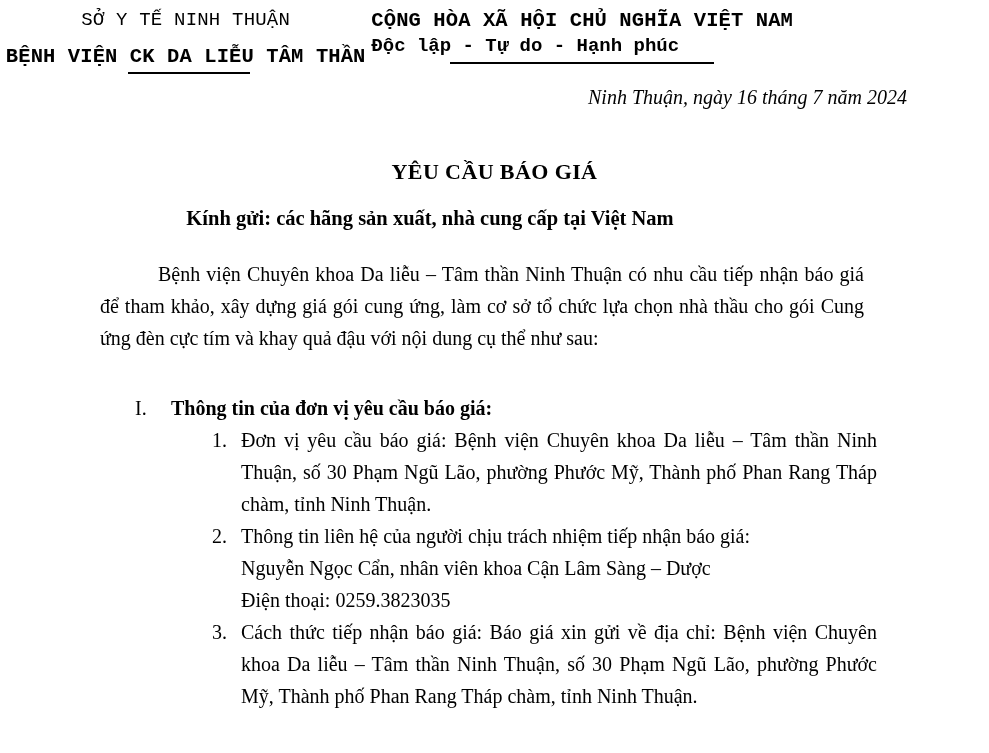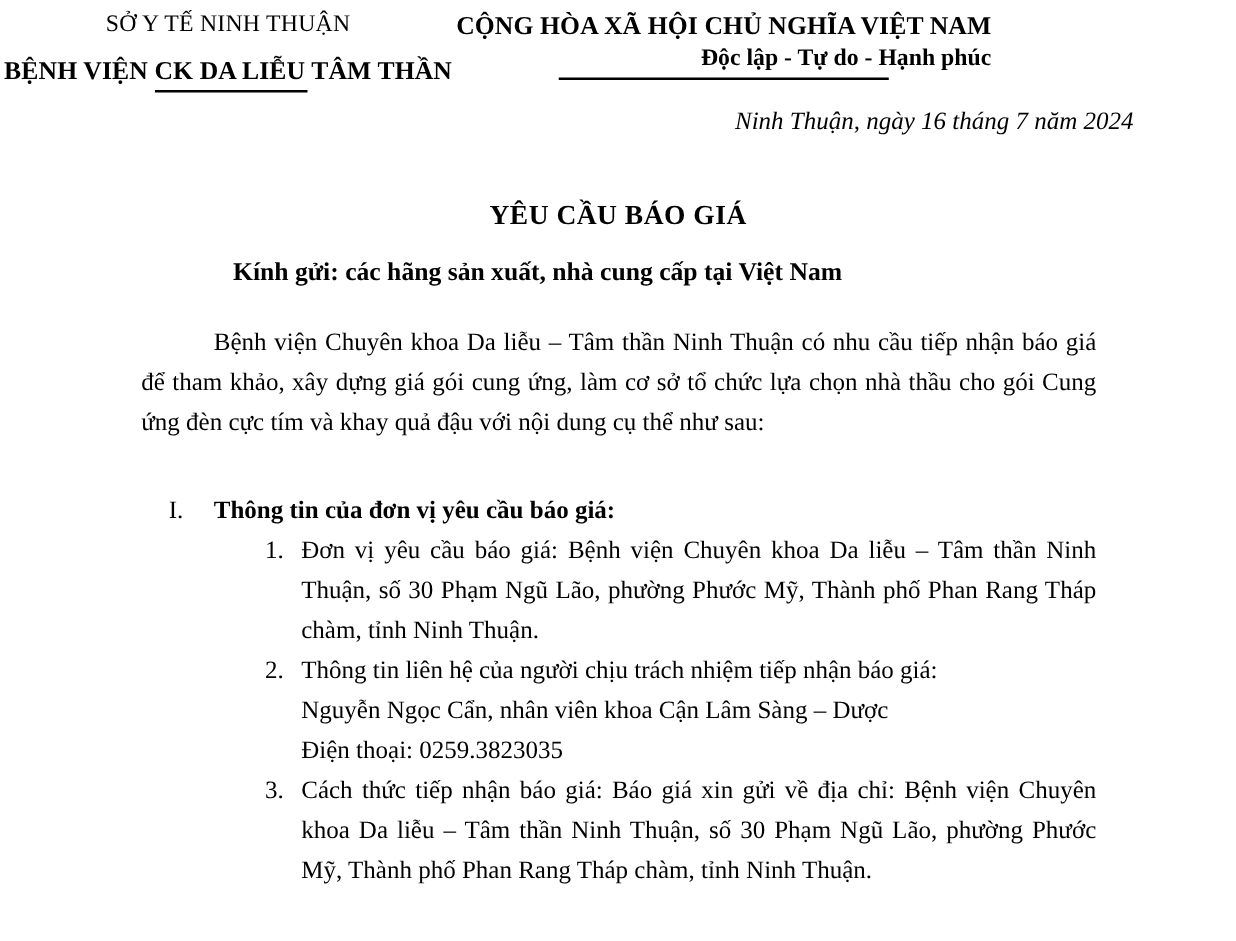--- a/index.html
+++ b/index.html
@@ -22,28 +22,29 @@
     height: 753px;
     background: #ffffff;
   }
 
   
   .header {
     display: flex;
     width: 793px;
     padding-top: 8px;
     box-sizing: border-box;
+    font-family: Liberation Mono, monospace;
   }
   .header-left {
     width: 465px;
     text-align: center;
   }
   .header-right {
     width: 524px;
-    text-align: right;
+    text-align: left;
   }
 
   .org-line {
     font-size: 19px;
     line-height: 24px;
     letter-spacing: 0.2px;
     white-space: nowrap;
   }
   .org-line.bold {
     font-weight: bold;
@@ -121,21 +122,21 @@
     top: 207px;
     width: 860px;
     text-align: center;
     font-weight: bold;
     font-size: 20.5px;
   }
 
   
   .body-block {
     position: absolute;
-    left: 113px;
+    left: 100px;
     top: 258px;
     width: 764px;
   }
   .para {
     text-align: justify;
     text-justify: inter-word;
     font-size: 20px;
     line-height: 32px;
     text-indent: 58px;
     margin: 0;

